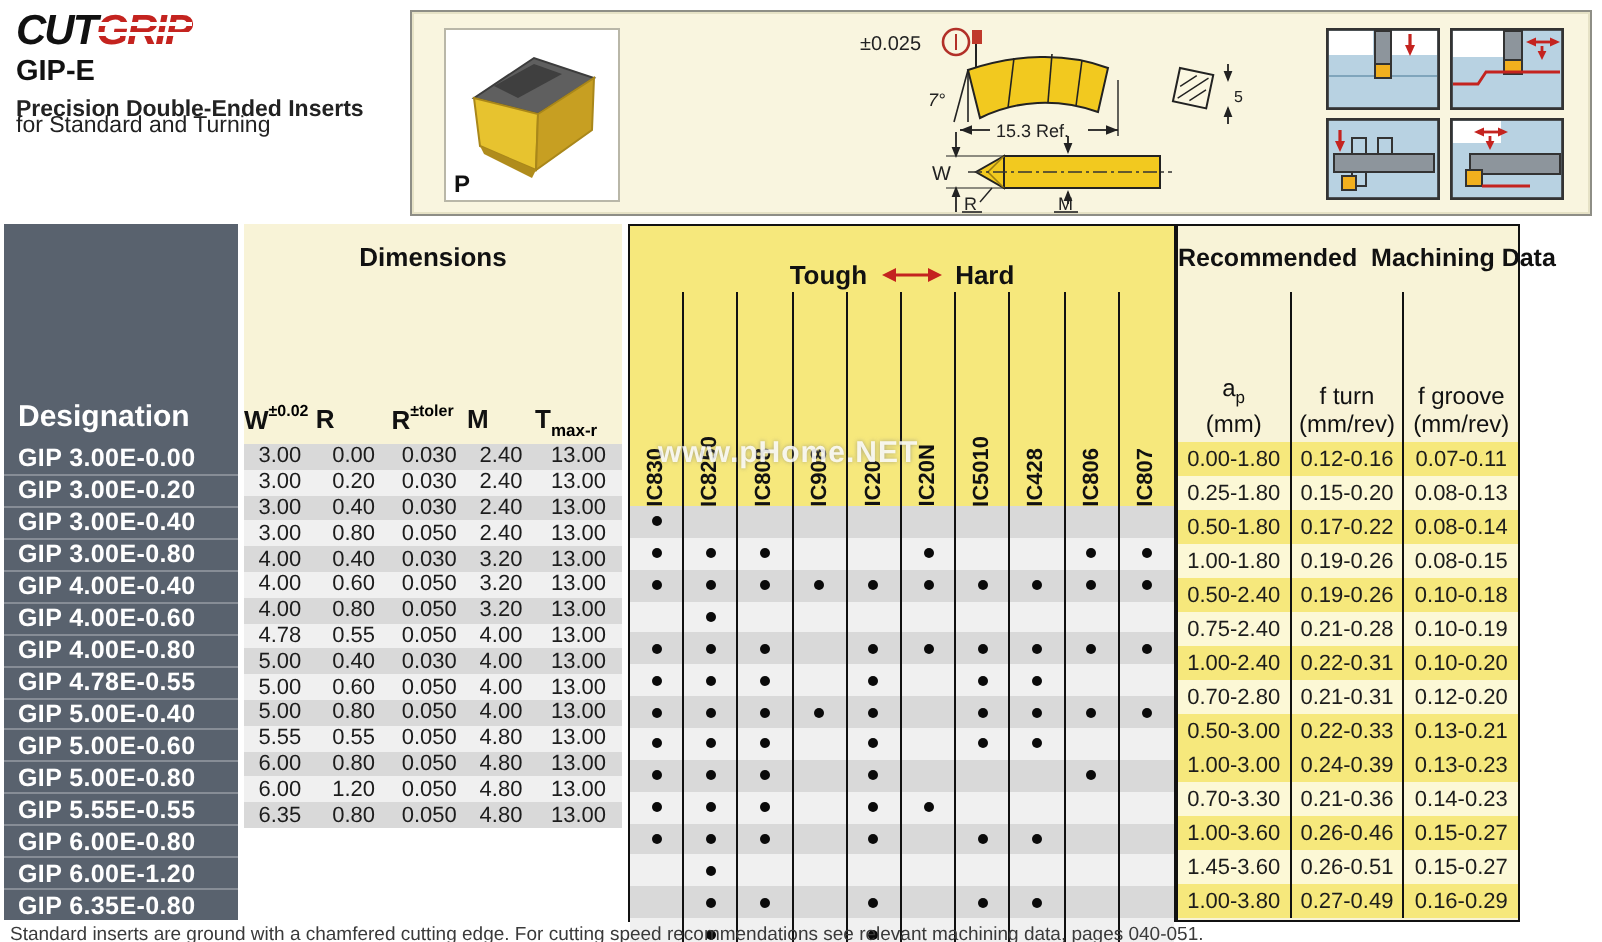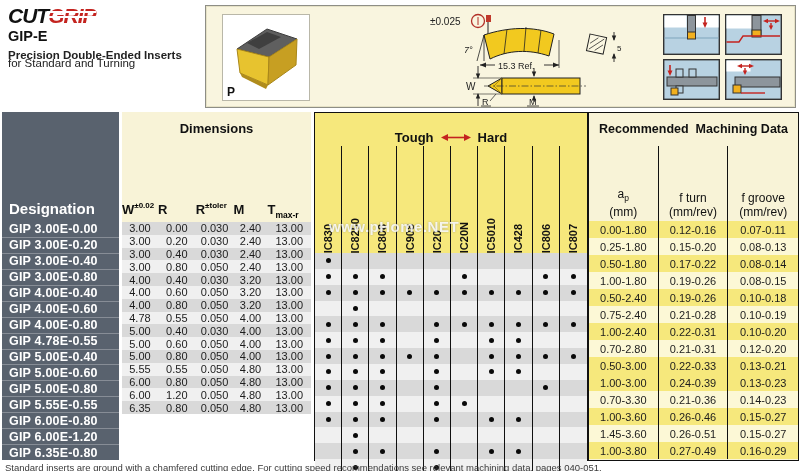--- a/index.html
+++ b/index.html
@@ -56,21 +56,21 @@
   .gr-col{width:10%;border-right:1px solid #111;display:flex;justify-content:center;align-items:flex-end;}
   .gr-col:last-child{border-right:none;}
   .gr-col span{writing-mode:vertical-rl;transform:rotate(180deg);font-weight:bold;font-size:11px;color:#111;padding-bottom:1px;}
   .gr-rows{height:238px;display:flex;flex-direction:column;}
   .grow{flex:1;display:flex;background:#f0f0f0;}
   .grow.alt{background:#d9d9d9;}
   .gcell{width:10%;border-right:1px solid #111;display:flex;align-items:center;justify-content:center;}
   .gcell:last-child{border-right:none;}
   .dot{width:5px;height:5px;border-radius:50%;background:#0a0a0a;display:block;}
 
-  .t-mach{position:absolute;left:588px;top:112px;width:211px;height:349px;border:1px solid #111;background:#f8f3d7;}
+  .t-mach{position:absolute;left:588px;top:112px;width:172px;height:349px;border:1px solid #111;background:#f8f3d7;}
   .m-head{height:108px;position:relative;}
   .m-title{position:absolute;top:9px;left:0;right:0;text-align:center;font-weight:bold;font-size:12.5px;color:#111;white-space:pre;}
   .m-cols{position:absolute;left:0;right:0;top:33px;bottom:0;display:flex;}
   .m-col{width:33.33%;border-right:1px solid #111;display:flex;flex-direction:column;justify-content:flex-end;
     align-items:center;font-size:12px;color:#111;padding-bottom:2px;line-height:14px;}
   .m-col:last-child{border-right:none;}
   .m-col sub{font-size:8.5px;}
   .m-rows{height:238px;display:flex;flex-direction:column;}
   .mrow{flex:1;display:flex;background:#fcf8d6;}
   .mrow.alt{background:#f6e87c;}

